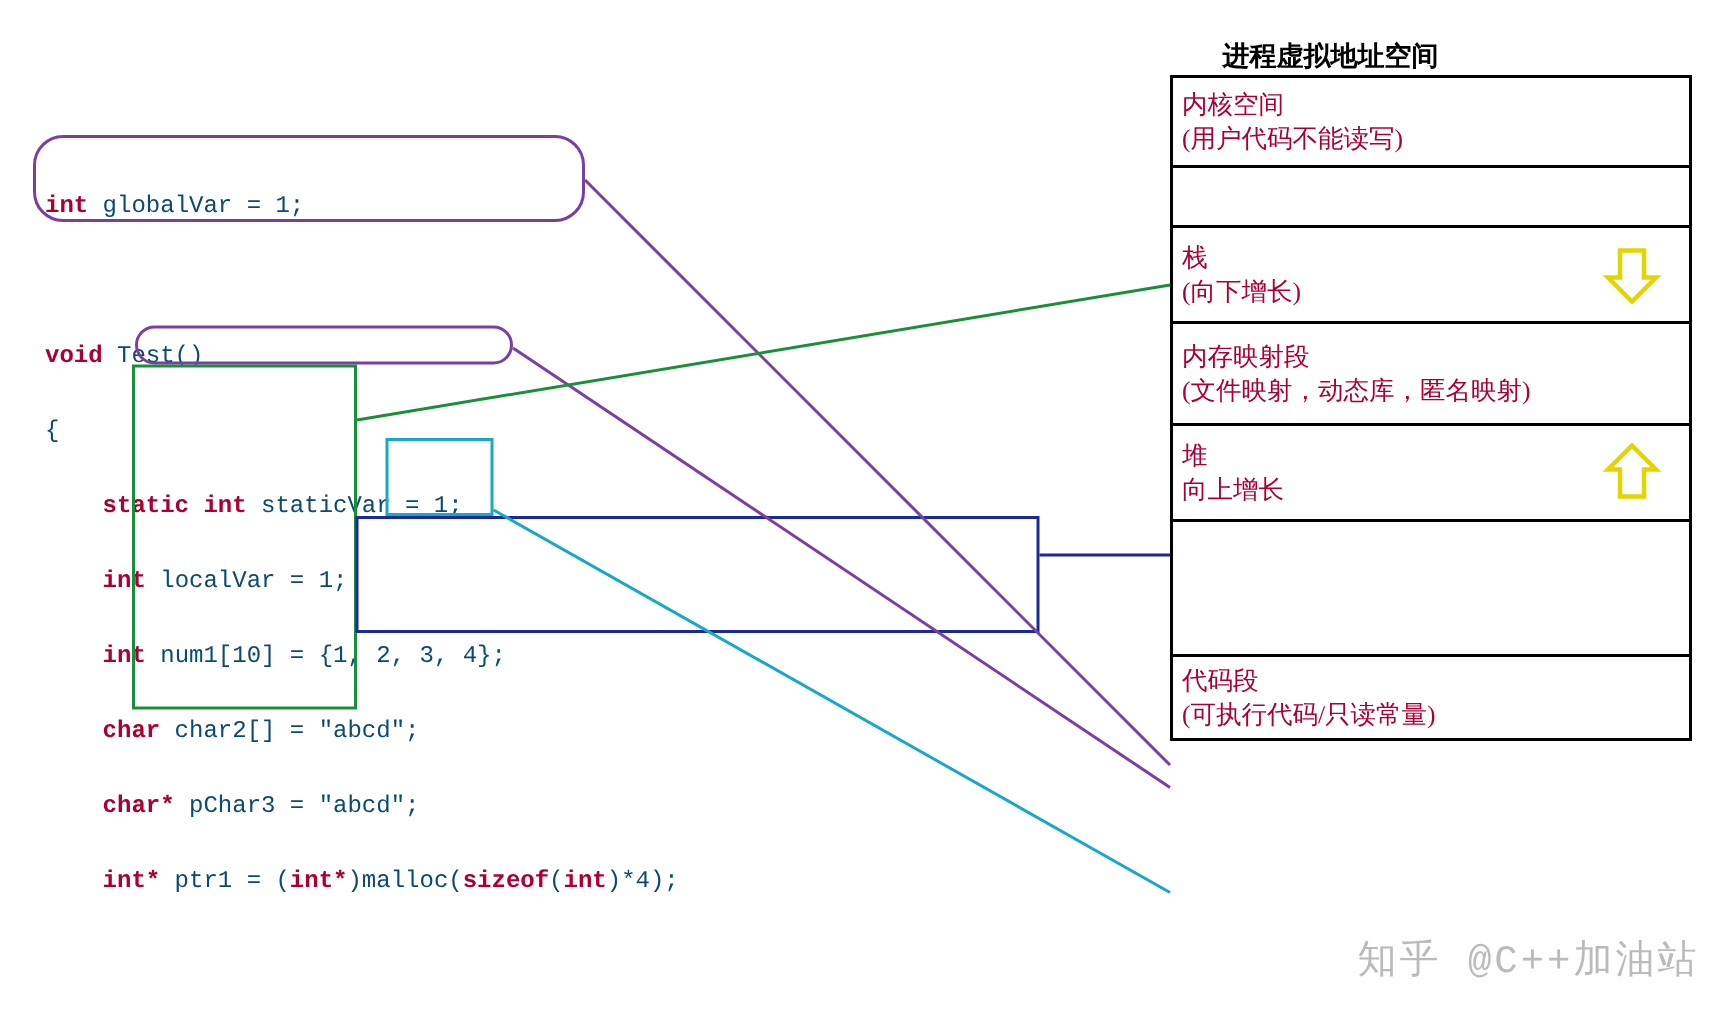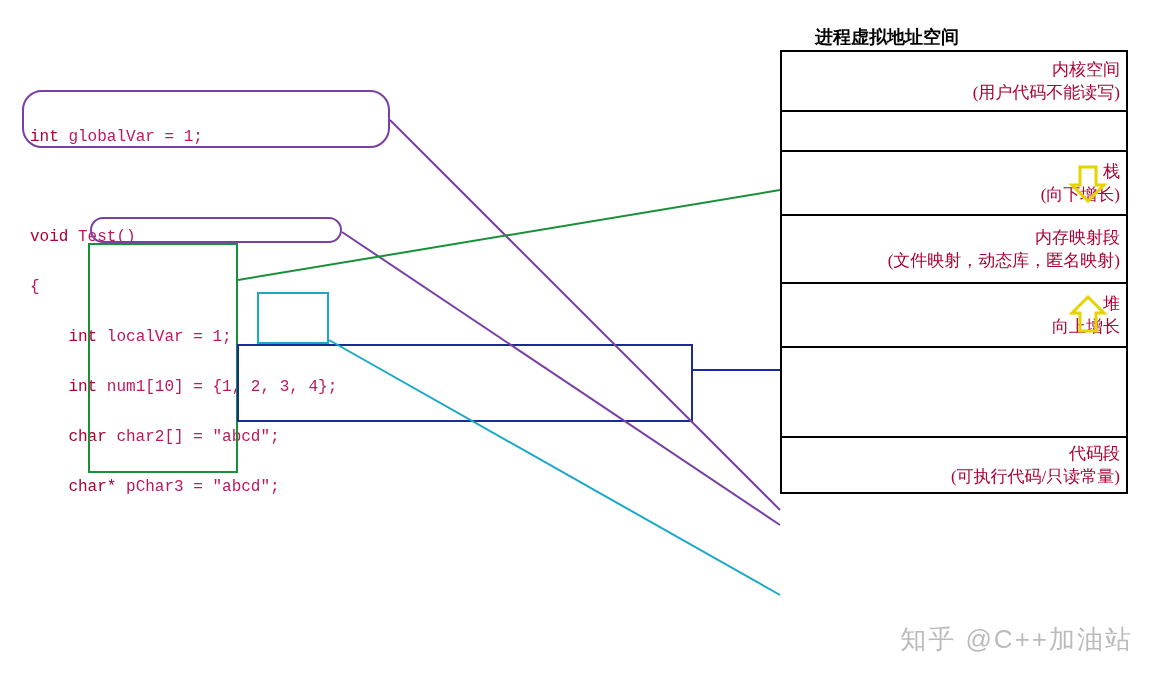--- a/index.html
+++ b/index.html
@@ -12,42 +12,42 @@
     height: 677px;
     position: relative;
   }
   .code-area {
     position: absolute;
     left: 30px;
     top: 100px;
     line-height: 25px;
     white-space: pre;
   }
-  .kw { color: #aa0033; }
-  .plain { color: #be185d; }
+  .kw { color: #aa0033; font-weight: bold; }
+  .plain { color: #0c4a6e; }
   .right-title {
     position: absolute;
     left: 815px;
     top: 25px;
     font-family: "SimSun", serif;
     font-weight: bold;
     font-size: 18px;
     color: #000;
   }
   .mem-table {
     position: absolute;
     left: 780px;
     top: 50px;
     width: 348px;
     border-collapse: collapse;
     border: 2px solid #000;
   }
   .mem-table td {
     border: 2px solid #000;
-    text-align: right;
+    text-align: left;
     font-family: "SimSun", serif;
     color: #aa0033;
     font-size: 17px;
     padding: 4px 6px;
     vertical-align: middle;
     position: relative;
   }
   .arrow-down, .arrow-up {
     position: absolute;
     right: 18px;
@@ -66,21 +66,21 @@
   .purple { border-color: #7a3fa5; border-radius: 20px; }
   .purple-small { border-color: #7a3fa5; border-radius: 14px; }
   .green { border-color: #1a8f3a; }
   .cyan { border-color: #1aa8c9; }
   .navy { border-color: #1a2a9a; }
   svg.lines { position:absolute; left:0; top:0; width:1153px; height:677px; pointer-events:none; }
   .watermark {
     position:absolute;
     right: 20px;
     bottom: 20px;
-    font-family: Liberation Sans, sans-serif;
+    font-family: Liberation Mono, monospace;
     font-size: 26px;
     color: rgba(120,120,120,0.5);
     letter-spacing: 2px;
   }
 </style>
 </head>
 <body>
 
 <div class="right-title">进程虚拟地址空间</div>
 
@@ -133,24 +133,26 @@
   </td>
       </tr>
 </tbody>
   </table>
 
 <div class="code-area">
 <div><span class="kw">int</span><span class="plain"> globalVar = 1;</span></div>
 <div><span></span>&nbsp;</div>
 <div><span class="kw">void</span><span class="plain"> Test()</span></div>
 <div><span class="plain">{</span></div>
+<div><span>    </span><span class="kw">static int</span><span class="plain"> staticVar = 1;</span></div>
 <div><span>    </span><span class="kw">int</span><span class="plain"> localVar = 1;</span></div>
 <div><span>    </span><span class="kw">int</span><span class="plain"> num1[10] = {1, 2, 3, 4};</span></div>
 <div><span>    </span><span class="kw">char</span><span class="plain"> char2[] = "abcd";</span></div>
 <div><span>    </span><span class="kw">char*</span><span class="plain"> pChar3 = "abcd";</span></div>
+<div><span>    </span><span class="kw">int*</span><span class="plain"> ptr1 = (</span><span class="kw">int*</span><span class="plain">)malloc(</span><span class="kw">sizeof</span><span class="plain">(</span><span class="kw">int</span><span class="plain">)*4);</span></div>
 <div></div>
 
 
 
 
 </div>
 
 <div class="box purple" style="left:22px; top:90px; width:368px; height:58px;"></div>
 <div class="box purple-small" style="left:90px; top:217px; width:252px; height:26px;"></div>
 <div class="box green" style="left:88px; top:243px; width:150px; height:230px;"></div>

